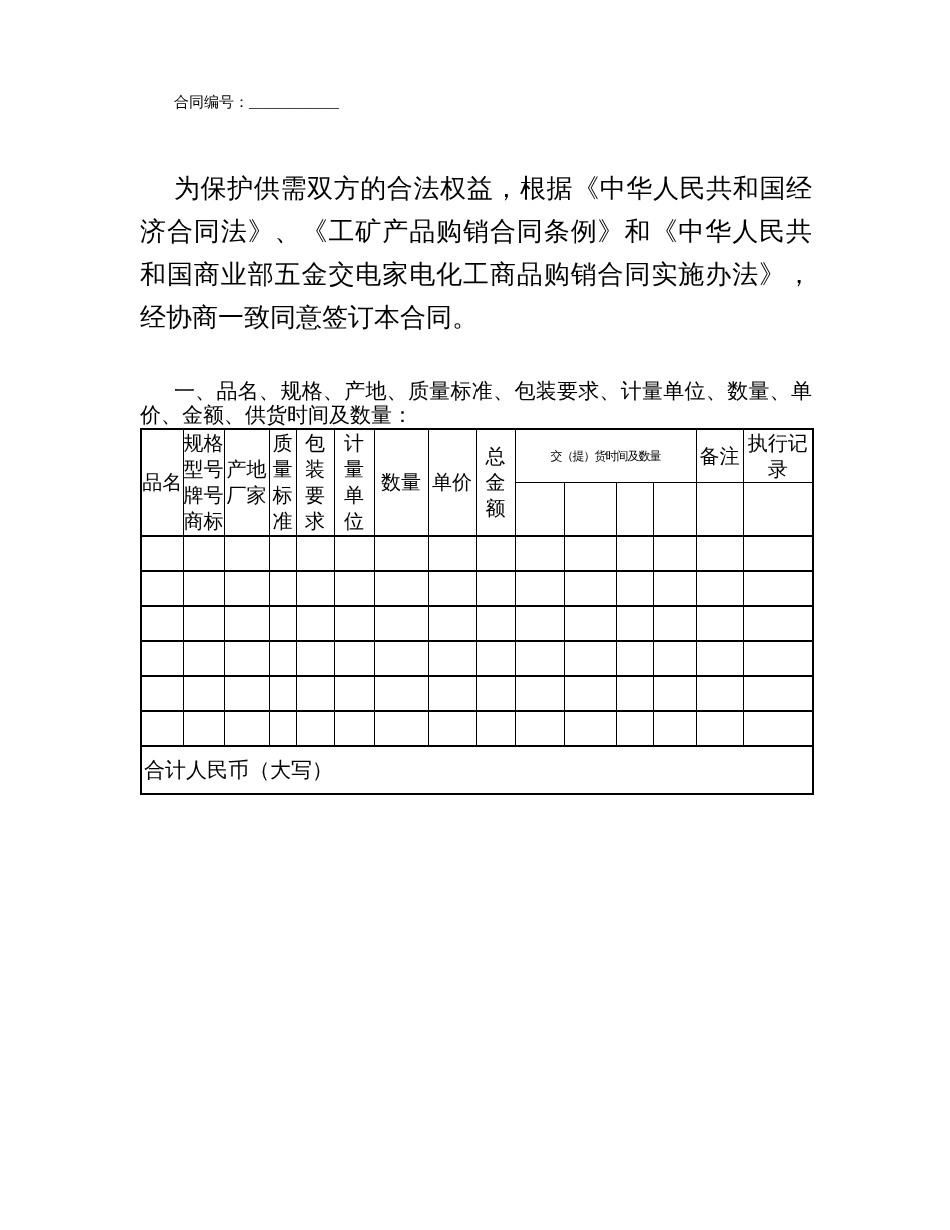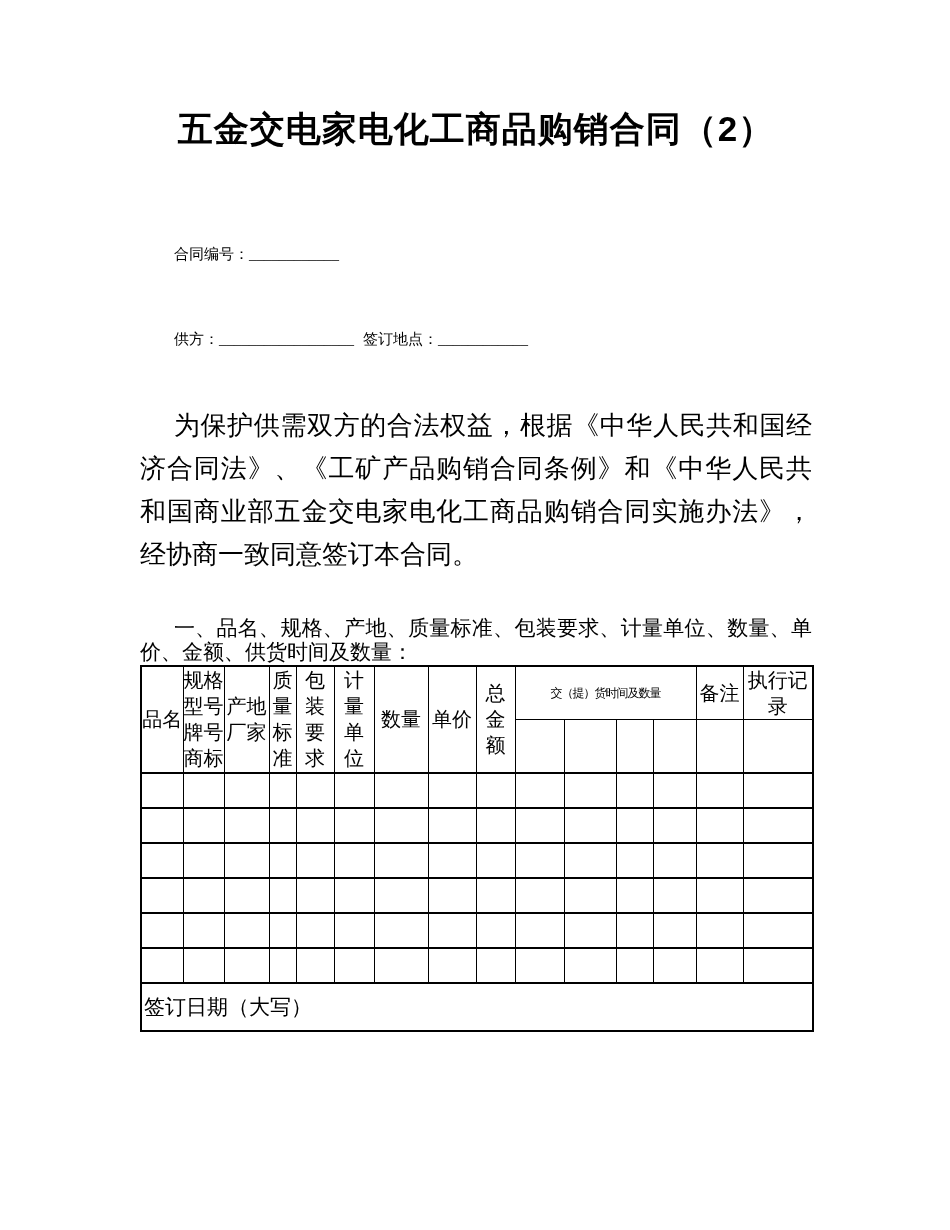--- a/index.html
+++ b/index.html
@@ -84,29 +84,25 @@
     text-align: left;
     padding-left: 2px;
     font-size: 21px;
   }
 </style>
 </head>
 <body>
 
 <div class="content">
 
-  <h1 class="doc-title">五金交电家电化工商品购销合同（2）</h1>
 
   <p class="line contract-no-line">
     <span>合同编号：</span><span class="blank">____________</span>
   </p>
 
-  <p class="line party-line">
-    <span>供方：</span><span class="blank">__________________</span><span class="second-field">签订地点：</span><span class="blank">____________</span>
-  </p>
 
 
   <p class="preamble">为保护供需双方的合法权益，根据《中华人民共和国经济合同法》、《工矿产品购销合同条例》和《中华人民共和国商业部五金交电家电化工商品购销合同实施办法》，经协商一致同意签订本合同。</p>
 
   <p class="section-heading">一、品名、规格、产地、质量标准、包装要求、计量单位、数量、单价、金额、供货时间及数量：</p>
 
   <table class="goods">
     <colgroup>
       <col style="width:42px">
         <col style="width:41px">
@@ -256,18 +252,18 @@
           <td></td>
           <td></td>
           <td></td>
           <td></td>
           <td></td>
           <td></td>
           <td></td>
           <td></td>
         </tr>
         <tr class="total-row">
-        <td colspan="15">签订日期（大写）</td>
+        <td colspan="15">合计人民币（大写）</td>
       </tr>
     </tbody>
   </table>
 
 </div>
 
 </body></html>

